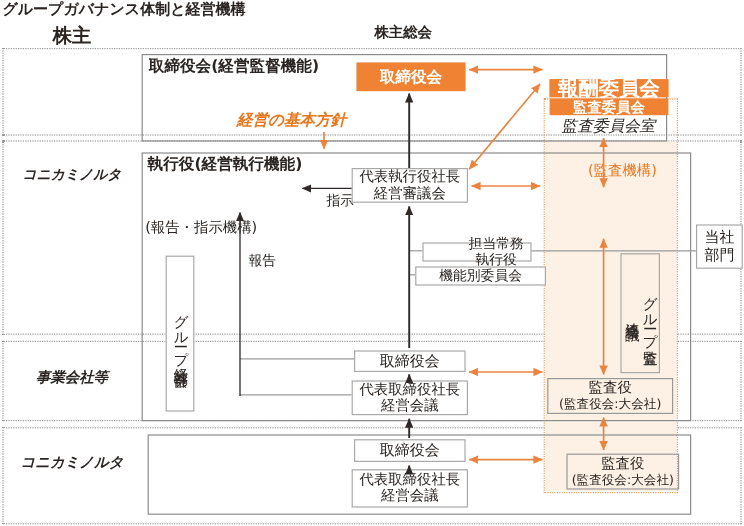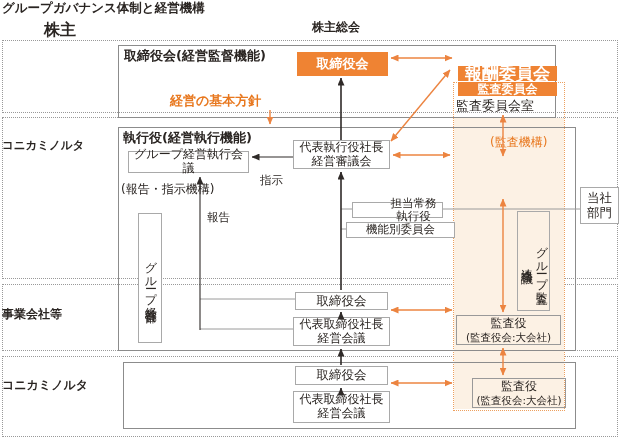--- a/index.html
+++ b/index.html
@@ -1,21 +1,21 @@
 <!DOCTYPE html>
 <html><head>
 <meta charset="utf-8">
 <style>
   html,body{margin:0;padding:0;background:#fff;}
   *{box-sizing:border-box;}
   .canvas{position:relative;width:620px;height:438px;background:#fff;
           font-family:"DejaVu Sans","Liberation Sans",sans-serif;color:#2a2522;overflow:hidden;}
   .lbl{position:absolute;white-space:nowrap;line-height:1.1;}
   .b{font-weight:bold;}
-  .ctr{text-align:left;}
+  .ctr{text-align:center;font-style:italic;}
   .row{position:absolute;border:1px dotted #999;}
   .solid{position:absolute;border:1px solid #8c8c8c;}
   .sbox{position:absolute;border:1px solid #a9a9a9;background:#fff;display:flex;flex-direction:column;
         align-items:center;justify-content:center;text-align:center;font-size:12px;line-height:1.15;}
   .clear{background:transparent;}
   .obox{position:absolute;background:#ef8333;color:#fff;font-weight:bold;display:flex;
         align-items:center;justify-content:center;text-align:center;}
   .vtext{writing-mode:vertical-rl;text-orientation:mixed;letter-spacing:1px;}
   .orange{color:#e8781f;}
   svg.wires{position:absolute;left:0;top:0;pointer-events:none;}
@@ -50,23 +50,22 @@
   <div class="lbl b" style="left:124px;top:49px;font-size:13px;">取締役会(経営監督機能)</div>
   <div class="obox" style="left:297px;top:52px;width:91px;height:24px;font-size:13px;">取締役会</div>
   <div class="obox" style="left:458px;top:66px;width:99px;height:15px;font-size:12px;text-align:center;">指名委員会</div>
   <div class="obox" style="left:458px;top:66px;width:99px;height:15px;font-size:17px;">報酬委員会</div>
   <div class="obox" style="left:458px;top:82px;width:99px;height:14px;font-size:12px;">監査委員会</div>
   <div class="lbl ctr" style="left:456px;top:99px;width:102px;font-size:13px;">監査委員会室</div>
 
   <div class="lbl b ctr orange" style="left:170px;top:94px;width:146px;font-size:13px;">経営の基本方針</div>
 
   <div class="lbl b" style="left:123px;top:131px;font-size:13px;">執行役(経営執行機能)</div>
-  <div class="sbox" style="left:128px;top:151px;width:121px;height:22px;">グループ経営執行会議</div>
   <div class="lbl" style="left:121px;top:183px;font-size:12px;">(報告・指示機構)</div>
-  <div class="lbl" style="left:260px;top:161px;font-size:11.5px;margin-top:13px;">指示</div>
+  <div class="lbl" style="left:272px;top:161px;font-size:11.5px;">指示</div>
   <div class="lbl" style="left:207px;top:211px;font-size:11.5px;">報告</div>
   <div class="sbox" style="left:293px;top:140px;width:97px;height:29px;">
     <div>代表執行役社長</div>
     <div>経営審議会</div>
   </div>
   <div class="sbox" style="left:352px;top:202px;width:91px;height:16px;font-size:11.5px;padding-left:32px;">担当常務執行役</div>
   <div class="sbox" style="left:346px;top:222px;width:109px;height:16px;font-size:11.5px;">機能別委員会</div>
   <div class="sbox" style="left:138px;top:213px;width:24px;height:130px;">
     <span class="vtext" style="font-size:12px;">グループ経営幹部会</span>
   </div>

